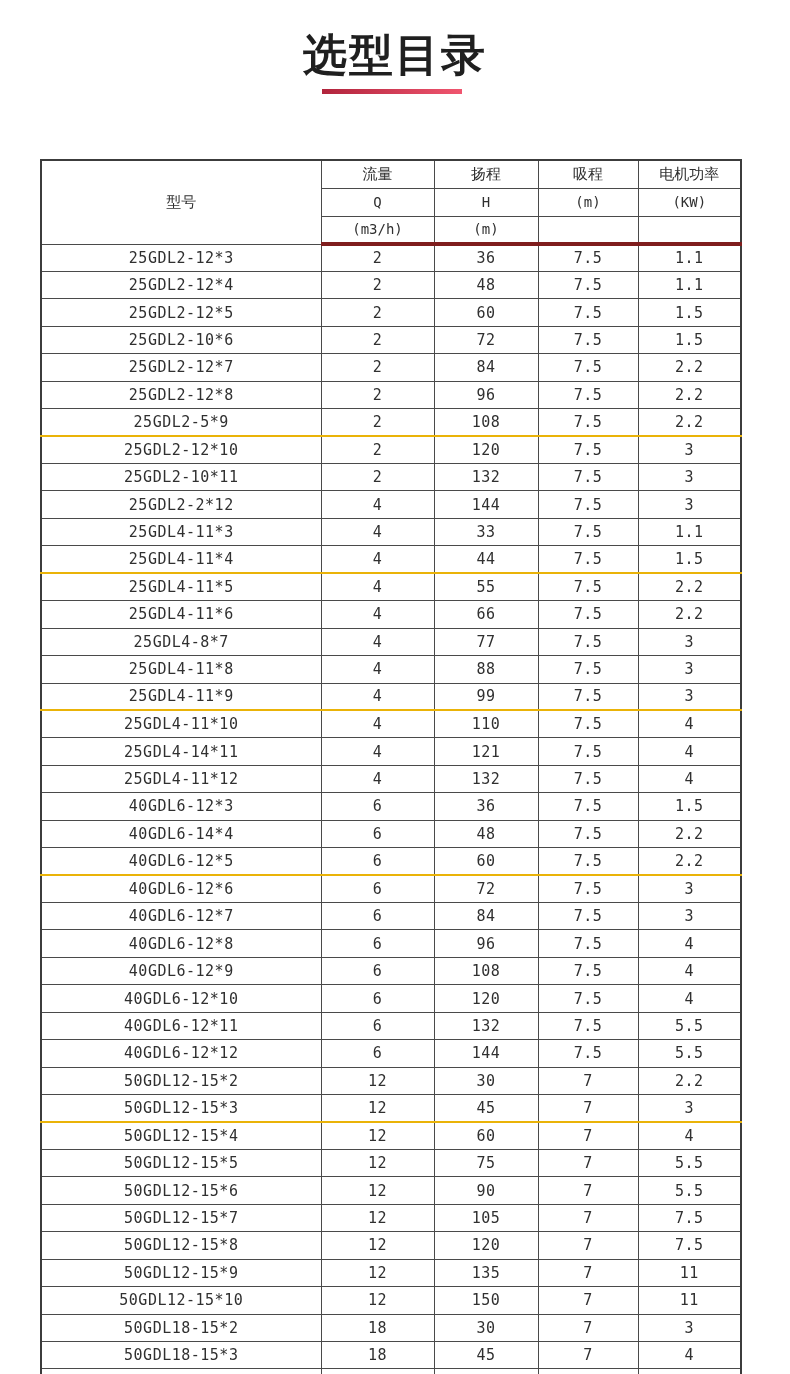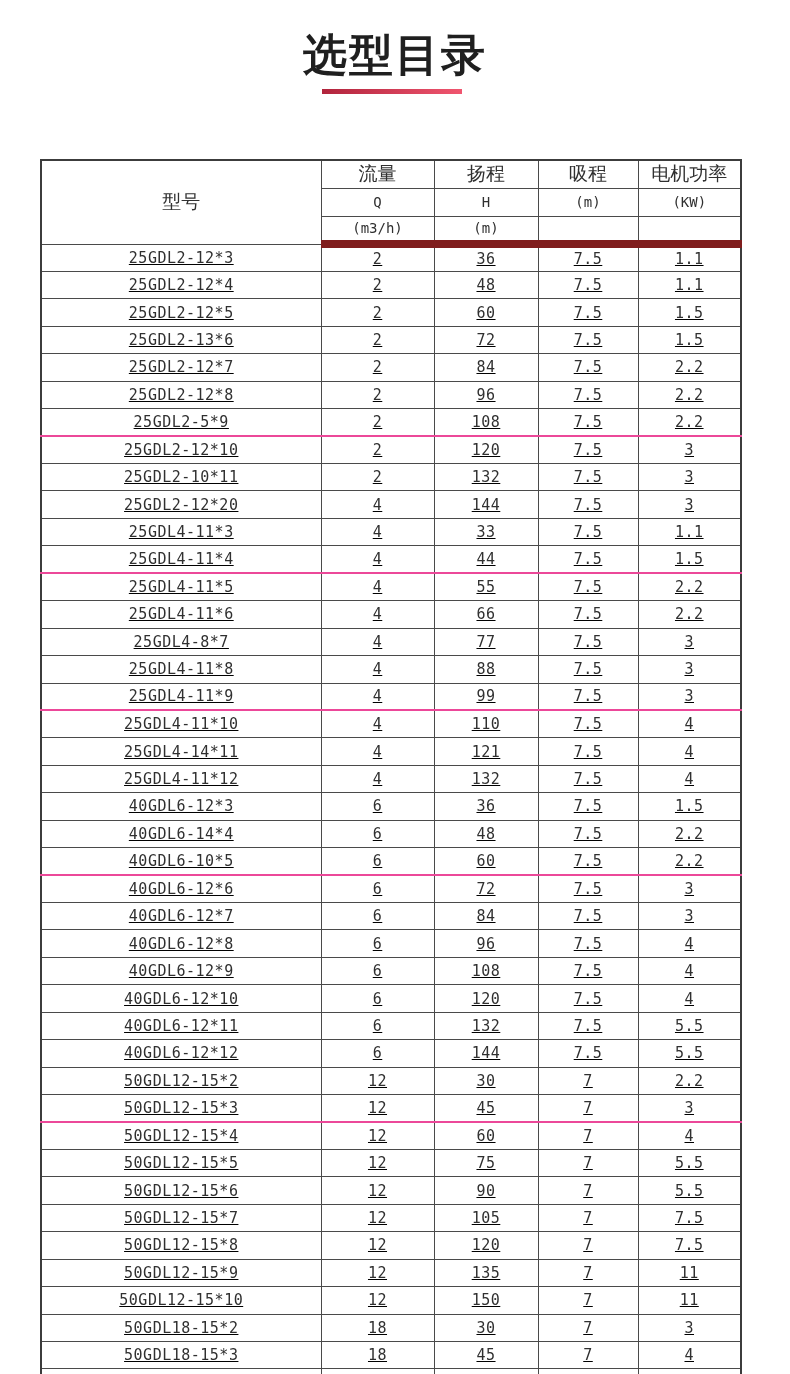--- a/index.html
+++ b/index.html
@@ -44,31 +44,31 @@
     border: 1px solid #4a4a4a;
     text-align: center;
     vertical-align: middle;
     padding: 0;
     overflow: hidden;
     white-space: nowrap;
     color: #303030;
     font-weight: normal;
   }
   .catalog thead tr { height: 28px; }
-  .catalog tbody tr { height: 27.44px; text-decoration: underline; }
+  .catalog tbody tr { height: 27.44px; }
   .catalog tbody tr.partial { height: 22px; }
-  .cjk { font-size: 19px; font-family: "Liberation Sans", sans-serif; color: #262626; }
+  .cjk { font-size: 15px; font-family: "Liberation Sans", sans-serif; color: #262626; }
   .mono { font-size: 14px; font-family: "DejaVu Sans Mono", "Liberation Mono", monospace; }
   .catalog tbody td {
     font-size: 15px;
     font-family: "DejaVu Sans Mono", "Liberation Mono", monospace;
     letter-spacing: 0.5px;
   }
-  .catalog thead tr.head-row-3 th { border-bottom: 8px solid #7f1d1d; text-align: center; }
-  .catalog tbody tr.thick-top td { border-top: 2px solid #ec4899; }
+  .catalog thead tr.head-row-3 th { border-bottom: 4px solid #7f1d1d; text-align: center; }
+  .catalog tbody tr.thick-top td { border-top: 2px solid #eab308; }
   .col-model   { width: 280px; }
   .col-flow    { width: 113px; }
   .col-head    { width: 104px; }
   .col-suction { width: 100px; }
   .col-power   { width: 103px; }
 </style>
 </head>
 <body>
 
 <div class="page">
@@ -121,21 +121,21 @@
           <td>1.1</td>
         </tr>
         <tr>
           <td>25GDL2-12*5</td>
           <td>2</td>
           <td>60</td>
           <td>7.5</td>
           <td>1.5</td>
         </tr>
         <tr>
-          <td>25GDL2-13*6</td>
+          <td>25GDL2-10*6</td>
           <td>2</td>
           <td>72</td>
           <td>7.5</td>
           <td>1.5</td>
         </tr>
         <tr>
           <td>25GDL2-12*7</td>
           <td>2</td>
           <td>84</td>
           <td>7.5</td>
@@ -163,21 +163,21 @@
           <td>3</td>
         </tr>
         <tr>
           <td>25GDL2-10*11</td>
           <td>2</td>
           <td>132</td>
           <td>7.5</td>
           <td>3</td>
         </tr>
         <tr>
-          <td>25GDL2-12*20</td>
+          <td>25GDL2-2*12</td>
           <td>4</td>
           <td>144</td>
           <td>7.5</td>
           <td>3</td>
         </tr>
         <tr>
           <td>25GDL4-11*3</td>
           <td>4</td>
           <td>33</td>
           <td>7.5</td>
@@ -254,21 +254,21 @@
           <td>1.5</td>
         </tr>
         <tr>
           <td>40GDL6-14*4</td>
           <td>6</td>
           <td>48</td>
           <td>7.5</td>
           <td>2.2</td>
         </tr>
         <tr>
-          <td>40GDL6-10*5</td>
+          <td>40GDL6-12*5</td>
           <td>6</td>
           <td>60</td>
           <td>7.5</td>
           <td>2.2</td>
         </tr>
         <tr class="thick-top">
           <td>40GDL6-12*6</td>
           <td>6</td>
           <td>72</td>
           <td>7.5</td>

